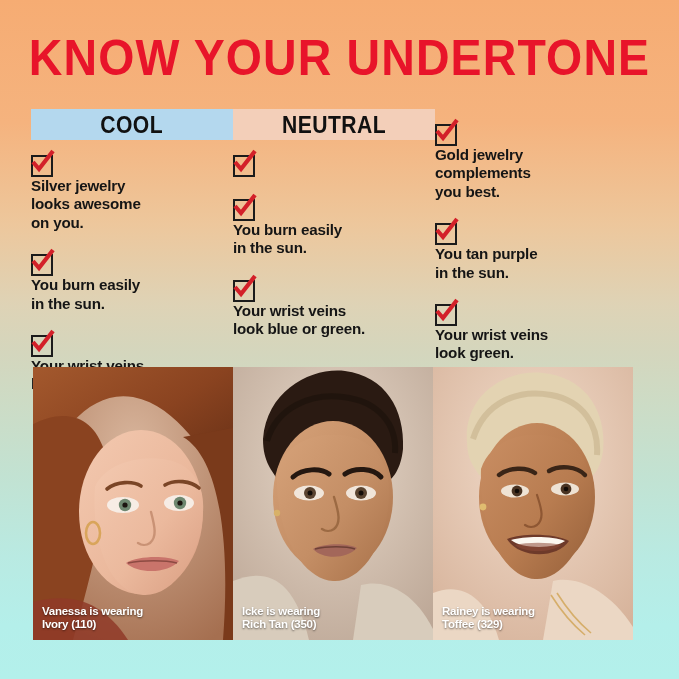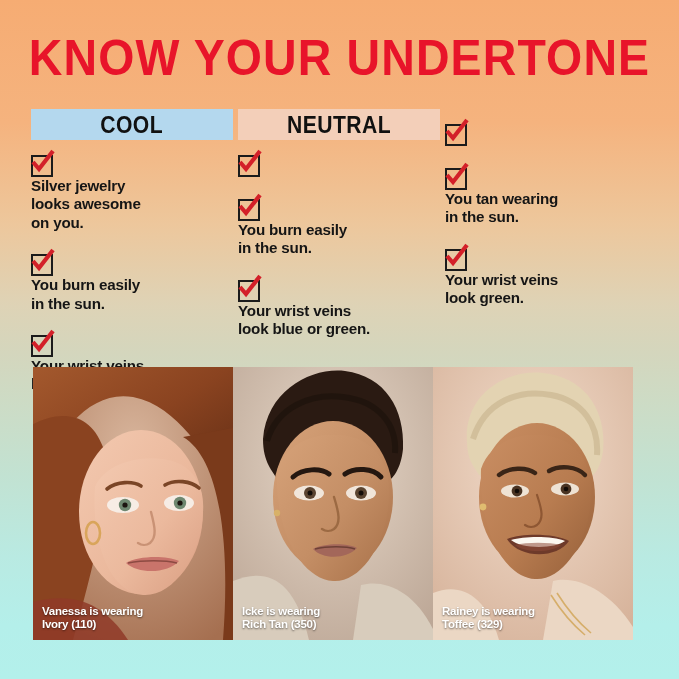--- a/index.html
+++ b/index.html
@@ -50,21 +50,20 @@
     white-space: nowrap;
   }
 
   
   .columns {
     position: absolute;
     left: 31px;
     top: 109px;
     width: 617px;
     display: flex;
-    gap: 5px;
   }
   .column {
     width: 202px;
     flex: 0 0 202px;
   }
 
   .col-header {
     height: 31px;
     display: flex;
     align-items: center;
@@ -233,28 +232,31 @@
     </div>
 
     <div class="column">
       <div class="checklist">
         <div class="check-row">
           <div class="checkbox">
             <svg viewBox="0 0 28 28">
               <path d="M4 14 L10 21 L24 3" fill="none" stroke="#D32029" stroke-width="4.2" stroke-linecap="butt" stroke-linejoin="miter"></path>
             </svg>
           </div>
-        </div>
-        <div class="check-row">
-          <div class="checkbox">
-            <svg viewBox="0 0 28 28">
-              <path d="M4 14 L10 21 L24 3" fill="none" stroke="#D32029" stroke-width="4.2" stroke-linecap="butt" stroke-linejoin="miter"></path>
-            </svg>
-          </div>
-          <div class="check-text">You tan wearing
+          <div class="check-text">Gold jewelry
+complements
+you best.</div>
+        </div>
+        <div class="check-row">
+          <div class="checkbox">
+            <svg viewBox="0 0 28 28">
+              <path d="M4 14 L10 21 L24 3" fill="none" stroke="#D32029" stroke-width="4.2" stroke-linecap="butt" stroke-linejoin="miter"></path>
+            </svg>
+          </div>
+          <div class="check-text">You tan purple
 in the sun.</div>
         </div>
         <div class="check-row">
           <div class="checkbox">
             <svg viewBox="0 0 28 28">
               <path d="M4 14 L10 21 L24 3" fill="none" stroke="#D32029" stroke-width="4.2" stroke-linecap="butt" stroke-linejoin="miter"></path>
             </svg>
           </div>
           <div class="check-text">Your wrist veins
 look green.</div>

